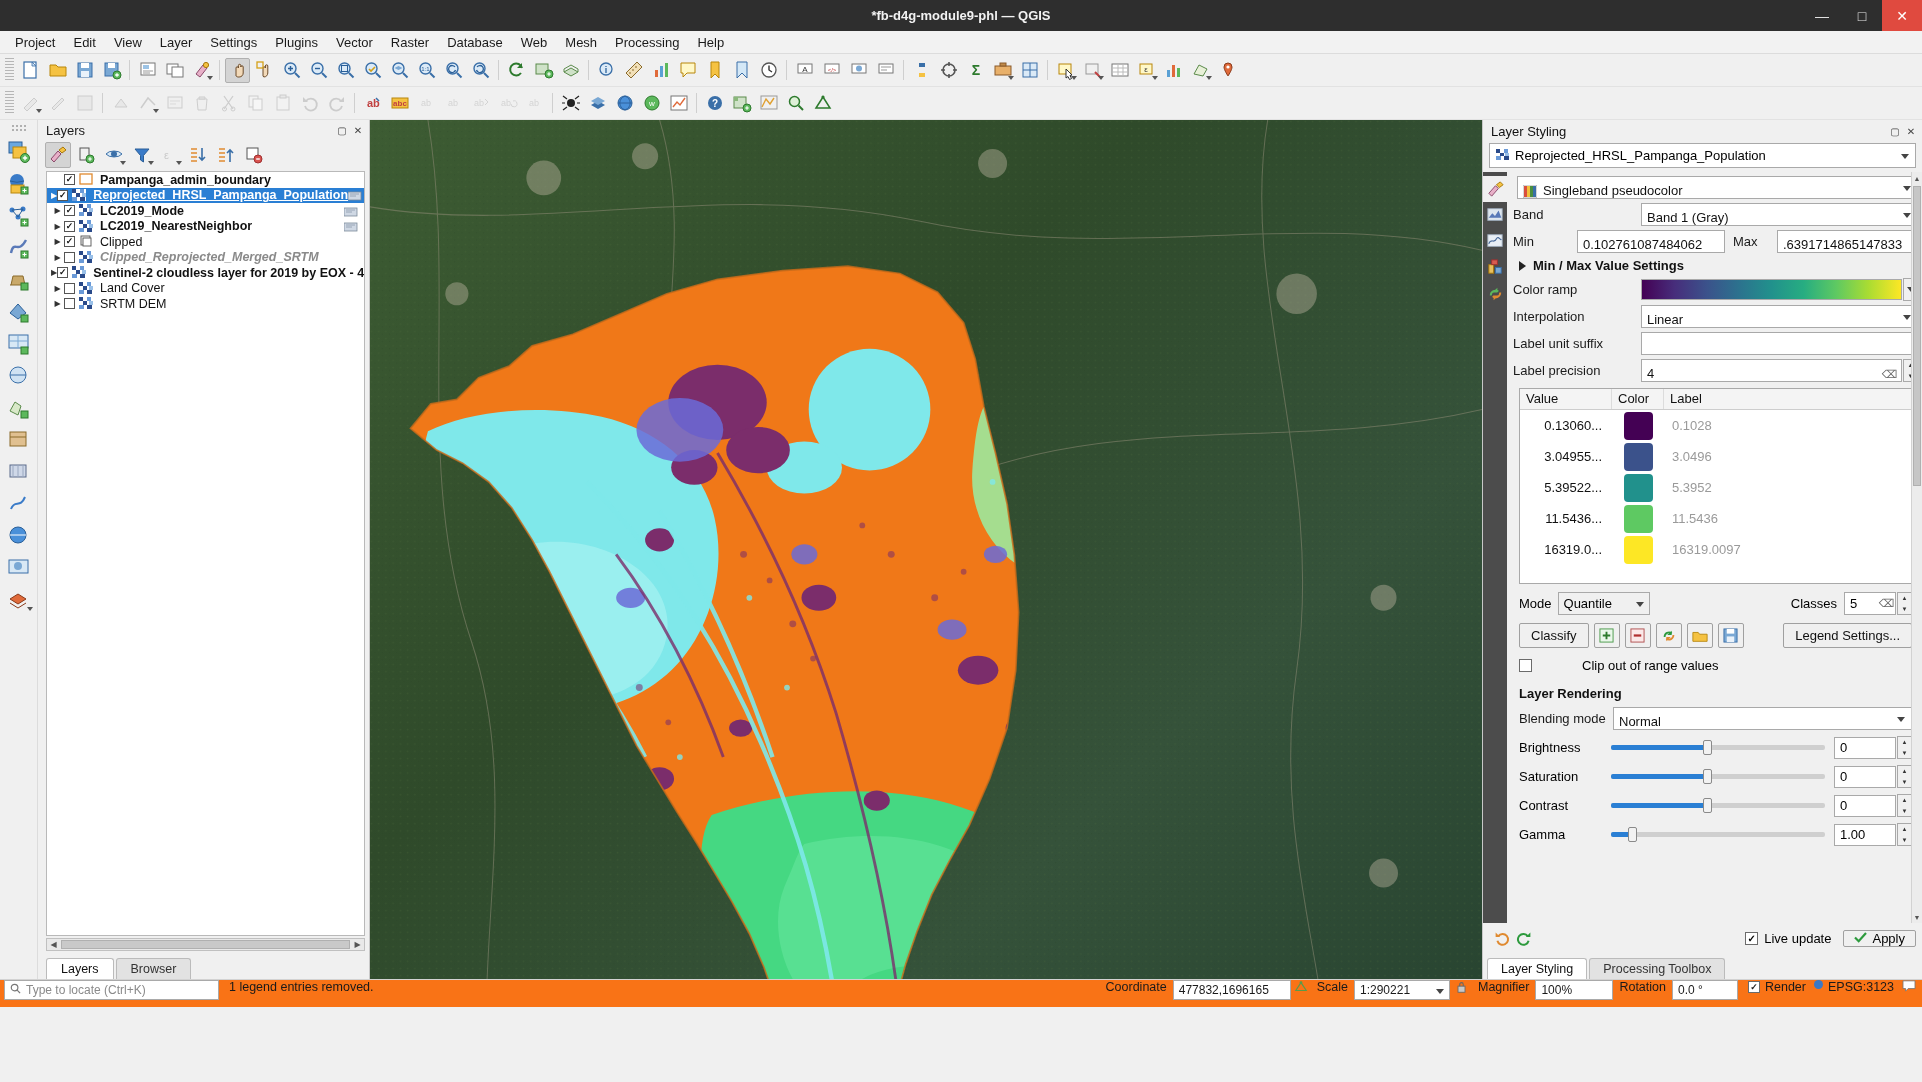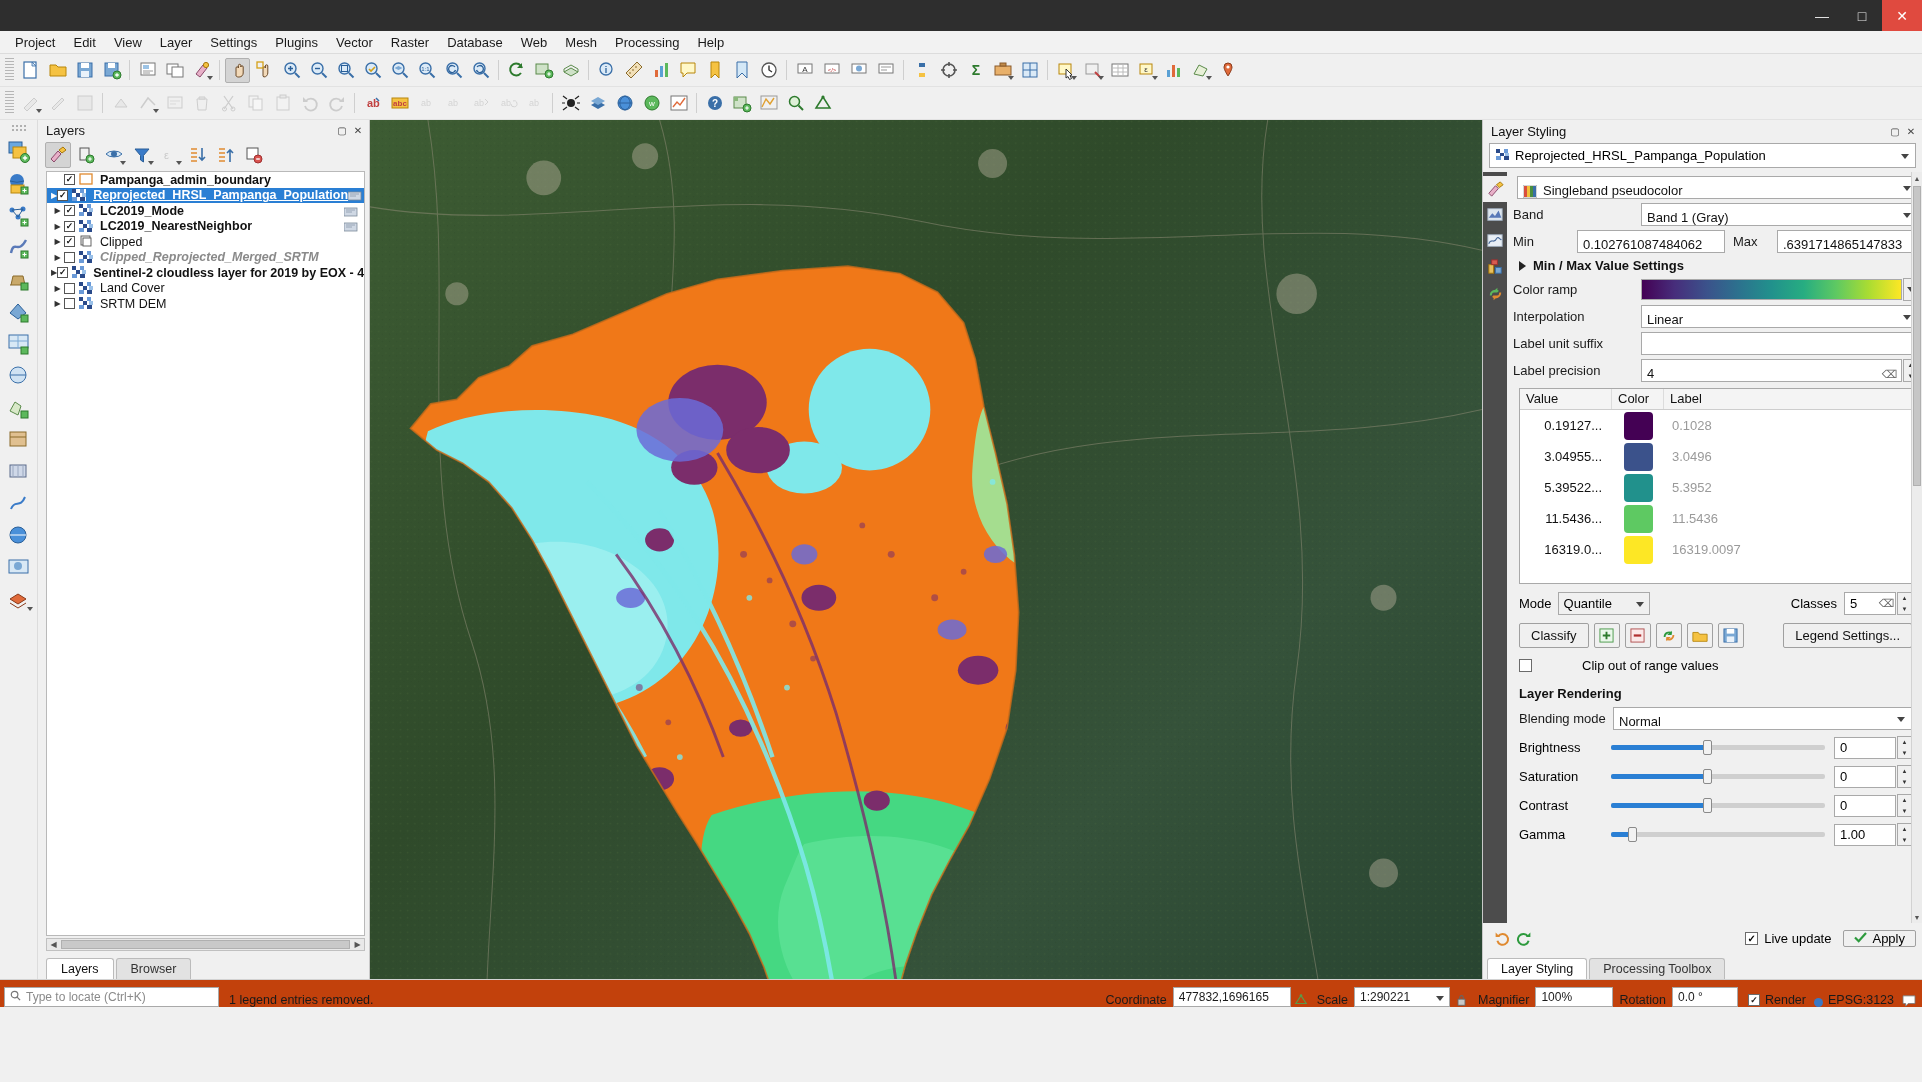--- a/index.html
+++ b/index.html
@@ -250,22 +250,22 @@
   
   .vscroll { position:absolute; right:0; top:0; bottom:0; width:11px; background:#ececec;
     border-left:1px solid #d2d2d2; }
   .vscroll .vthumb { position:absolute; left:1px; right:1px; top:14px; height:300px;
     background:#c6c6c6; border:1px solid #b0b0b0; }
   .vscroll .va { position:absolute; left:0; right:0; height:12px; display:flex;
     align-items:center; justify-content:center; font-size:7px; color:#555; }
 
   
   #status {
-    height:28px; background:#c2410c; border-top:1px solid #d2d2d2;
-    display:flex; align-items:flex-end; padding:0 4px; font-size:12.5px; color:#1a1a1a;
+    height:28px; background:#f97316; border-top:1px solid #d2d2d2;
+    display:flex; align-items:flex-start; padding:0 4px; font-size:12.5px; color:#1a1a1a;
   }
   #status .locate {
     width:215px; height:20px; background:#fff; border:1px solid #a9a9a9;
     display:flex; align-items:center; padding:0 5px; color:#8a8a8a; font-size:12px; margin-right:10px;
   }
   #status .msg { color:#1a1a1a; margin-right:auto; }
   #status .lbl { margin:0 6px; }
   #status .field {
     height:20px; background:#fff; border:1px solid #a9a9a9;
     display:flex; align-items:center; padding:0 5px; font-size:12px;
@@ -274,20 +274,21 @@
   #status .combo::after { content:""; position:absolute; right:5px; top:8px;
     border-left:4px solid transparent; border-right:4px solid transparent; border-top:5px solid #444; }
   #status .ck { width:12px; height:12px; border:1px solid #6b6b6b; background:#fff;
     display:flex; align-items:center; justify-content:center; font-size:9px; font-weight:bold; margin-right:5px; }
   #status .dot { width:9px;height:9px;border-radius:50%;background:#3b78c4;margin:0 5px 0 8px; }
 </style>
 </head>
 <body>
 
 <div id="titlebar">
+  <div class="title">*fb-d4g-module9-phl — QGIS</div>
   <div class="winbtns">
     <div class="winbtn">—</div>
     <div class="winbtn">□</div>
     <div class="winbtn close">✕</div>
   </div>
 </div>
 
 <div id="menubar">
   <div class="mi">Project</div>
   <div class="mi">Edit</div>
@@ -1351,21 +1352,21 @@
         </div>
 
         <div class="ctable">
           <div class="ct-head">
             <div class="ct-c1">Value</div>
             <div class="ct-c2">Color</div>
             <div class="ct-c3">Label</div>
           </div>
           <div class="ct-body">
             <div class="ct-row">
-              <div class="v">0.19127...</div>
+              <div class="v">0.13060...</div>
               <div class="c">
                   <i style="background:#440154"></i>
                 </div>
               <div class="l">0.1028</div>
             </div>
             <div class="ct-row">
               <div class="v">3.04955...</div>
               <div class="c">
                   <i style="background:#3b528b"></i>
                 </div>

